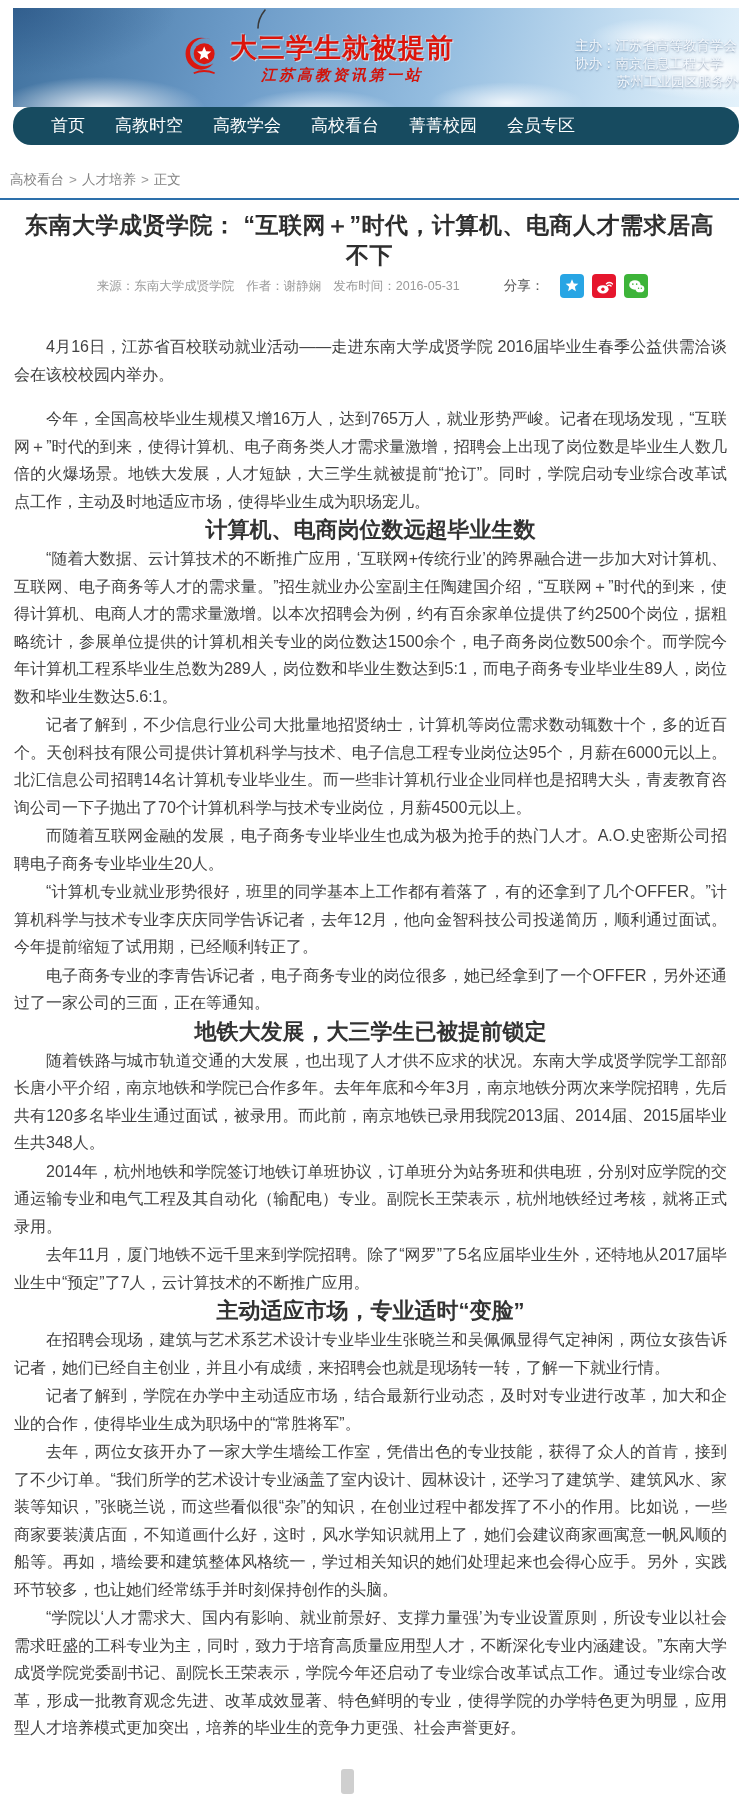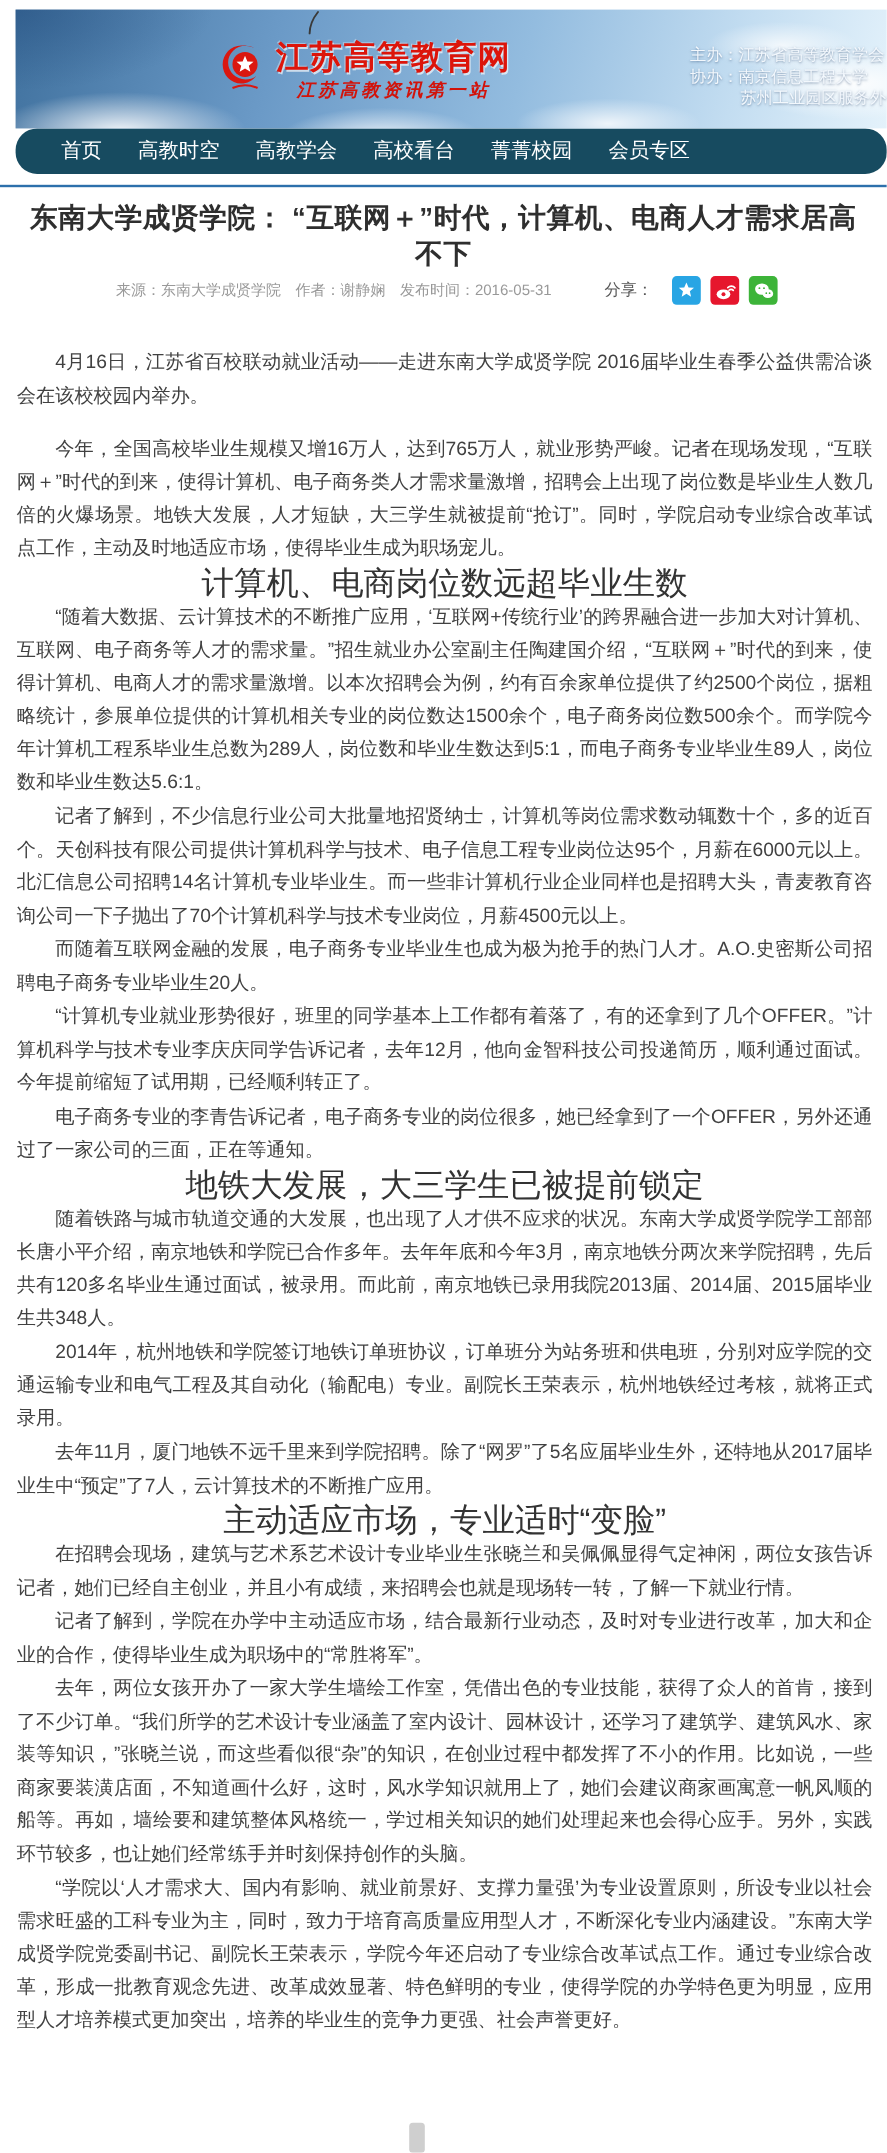--- a/index.html
+++ b/index.html
@@ -59,63 +59,64 @@
     width: 24px; height: 24px; border-radius: 4px; cursor: pointer;
     display: inline-flex; align-items: center; justify-content: center;
   }
   .article-body {
     margin-top: 34px; padding: 0 12px 0 14px;
     font-size: 16px; line-height: 27.5px; color: #414141; text-align: justify;
   }
   .article-body p { margin: 0 0 1px 0; text-indent: 2em; }
   .article-body p:first-child { margin-bottom: 17px; }
   .article-body h3 {
-    margin: 0 0 1px 0; text-align: center; font-weight: normal;
-    font-size: 27px; line-height: 28px; color: #333;
+    margin: 0 0 1px 0; text-align: center; font-weight: bold;
+    font-size: 22px; line-height: 28px; color: #333;
   }
   .clipped-bottom { position: absolute; left: 341px; top: 1769px; width: 13px; height: 25px;
     background: #cfcfcf; border-radius: 3px; }
 </style>
 </head>
 <body data-interactable="false">
 
 <div class="header-wrap" data-interactable="false">
   <div class="banner" data-interactable="false">
     <svg class="bird" data-interactable="false" width="22" height="20" viewBox="0 0 22 20">
       <path d="M16 1 C12 6, 9 12, 9 19" stroke="#3a3a3a" stroke-width="1.6" fill="none" stroke-linecap="round"></path>
     </svg>
     <div class="logo" data-interactable="true">
       <svg data-interactable="false" width="40" height="46" viewBox="0 0 44 50">
         <path d="M22 5C12.6 5 5 12.8 5 22.5 5 32.2 12.6 40 22 40c5.6 0 10.6-2.7 13.7-6.9-2.8 2-6.2 3.1-9.7 3.1-8.8 0-16-6.9-16-15.4S17.2 5.4 26 5.4c2.9 0 5.6.7 8 2C31 5.9 26.8 5 22 5z" fill="#da1710"></path>
         <circle cx="25.5" cy="22.5" r="11.5" fill="#da1710"></circle>
         <path d="M25.5 14.5l2.2 5.2 5.6.3-4.3 3.7 1.4 5.5-4.9-3-4.9 3 1.4-5.5-4.3-3.7 5.6-.3z" fill="#ffffff"></path>
         <path d="M14 44c7-3 16-3 23 0" stroke="#da1710" stroke-width="2" fill="none"></path>
       </svg>
       <div data-interactable="false">
-        <div class="site-name" data-interactable="false">江苏高等教育网</div>
+        <div class="site-name" data-interactable="false">大三学生就被提前</div>
         <div class="site-tagline" data-interactable="false">江苏高教资讯第一站</div>
       </div>
     </div>
     <div class="orgs" data-interactable="false">
         <div class="org-line" data-interactable="false">主办：江苏省高等教育学会</div>
         <div class="org-line" data-interactable="false">协办：南京信息工程大学</div>
         <div class="org-line" data-interactable="false">苏州工业园区服务外包</div>
       </div>
   </div>
   <div class="nav-bar" id="nav" data-interactable="false" style="background: rgb(23, 75, 96);">
       <span class="nav-item" data-interactable="true">首页</span>
       <span class="nav-item" data-interactable="true">高教时空</span>
       <span class="nav-item" data-interactable="true">高教学会</span>
       <span class="nav-item" data-interactable="true">高校看台</span>
       <span class="nav-item" data-interactable="true">菁菁校园</span>
       <span class="nav-item" data-interactable="true">会员专区</span>
     </div>
 </div>
 
 <div class="content" data-interactable="false">
+  <div class="breadcrumb" id="breadcrumb" data-interactable="false"><span class="crumb" data-interactable="true">高校看台</span><span class="crumb-sep" data-interactable="false">&gt;</span><span class="crumb" data-interactable="true">人才培养</span><span class="crumb-sep" data-interactable="false">&gt;</span><span class="crumb" data-interactable="false">正文</span></div>
   <div class="divider" id="divider" data-interactable="false" style="background: rgb(45, 112, 171);"></div>
   <h1 class="article-title" data-interactable="false">东南大学成贤学院： “互联网＋”时代，计算机、电商人才需求居高不下</h1>
   <div class="meta-row" data-interactable="false">
     <span class="meta-item" data-interactable="false">来源：东南大学成贤学院</span>
     <span class="meta-item" data-interactable="false">作者：谢静娴</span>
     <span class="meta-item" data-interactable="false">发布时间：2016-05-31</span>
     <span class="share-label" data-interactable="false">分享：</span>
     <span class="share-icons" id="shareIcons" data-interactable="false">
         <span class="share-icon" data-interactable="true" style="background: rgb(40, 165, 228);">
           <svg width="16" height="16" viewBox="0 0 24 24">

